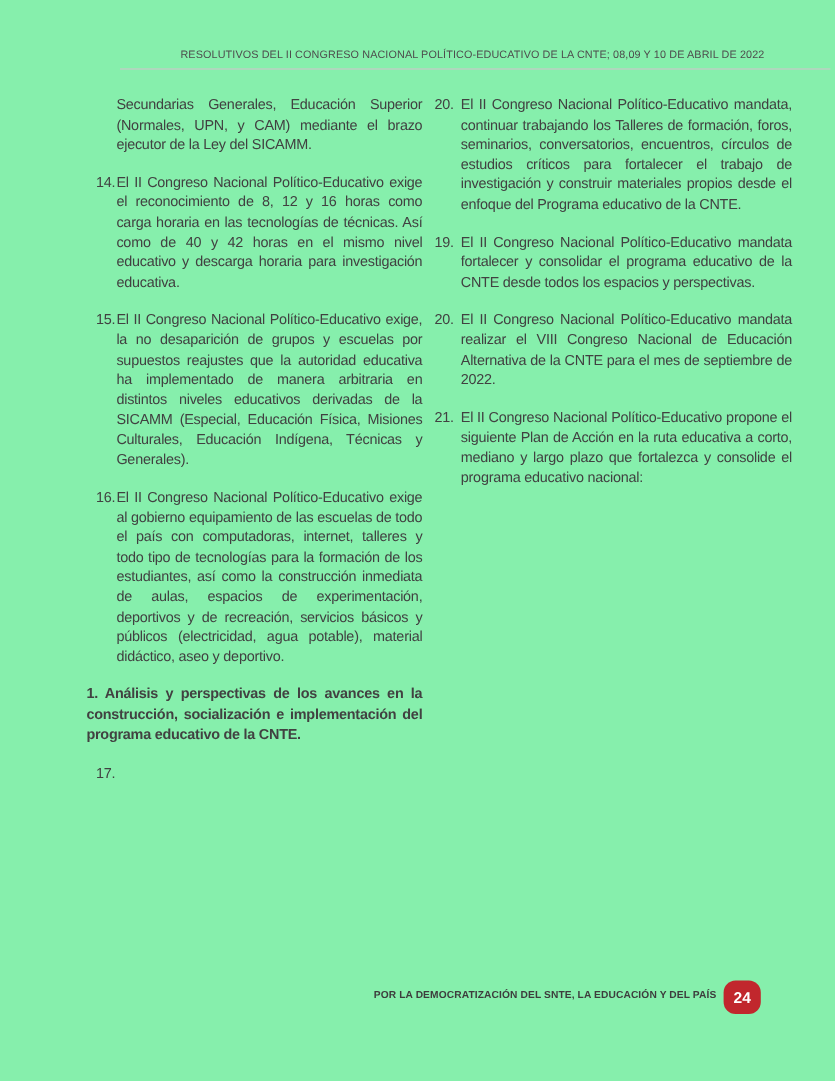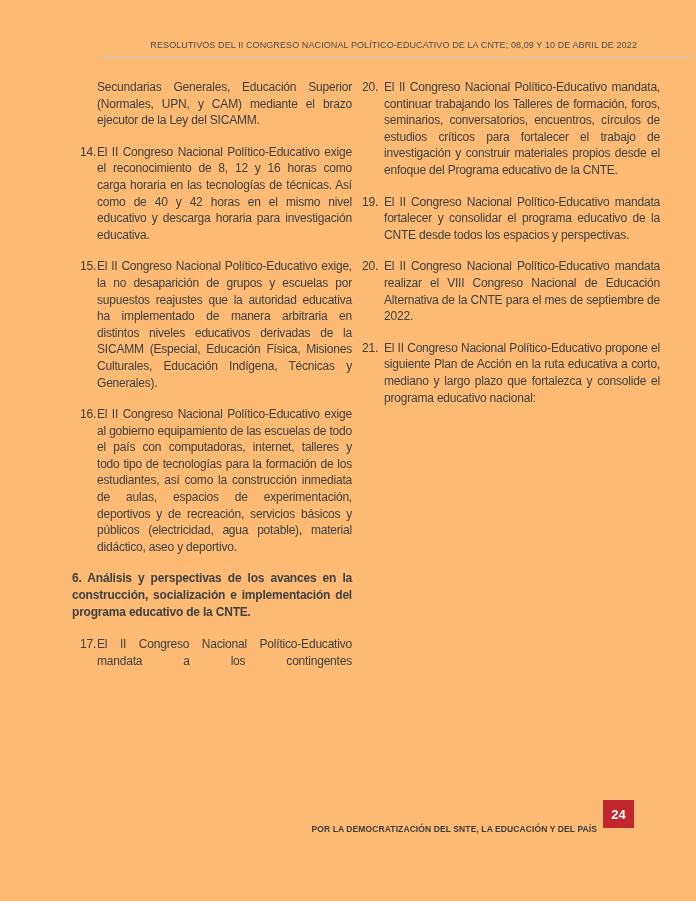--- a/index.html
+++ b/index.html
@@ -1,20 +1,20 @@
 <!DOCTYPE html>
 <html><head>
 <meta charset="utf-8">
 <style>
   html, body { margin: 0; padding: 0; background: #ffffff; }
   .page {
     position: relative;
     width: 696px;
     height: 901px;
-    background: #fdba74;
+    background: #86efac;
     overflow: hidden;
     font-family: "Liberation Sans", sans-serif;
     color: #414141;
   }
 
   
   .header-title {
     position: absolute;
     top: 40px;
     right: 59px;
@@ -70,30 +70,31 @@
     top: 824px;
     right: 99px;
     font-size: 8.5px;
     font-weight: bold;
     letter-spacing: 0.1px;
     color: #3d3d3d;
     white-space: nowrap;
   }
   .page-number-badge {
     position: absolute;
-    top: 800px;
+    top: 817px;
     left: 603px;
     width: 31px;
     height: 28px;
     display: flex;
     align-items: center;
     justify-content: center;
     color: #ffffff;
     font-size: 13px;
     font-weight: bold;
+    border-radius: 10px;
   }
 </style>
 </head>
 <body>
 
 <div class="page">
 
   <div class="header-title">RESOLUTIVOS DEL II CONGRESO NACIONAL POLÍTICO-EDUCATIVO DE LA CNTE; 08,09 Y 10 DE ABRIL DE 2022</div>
   <div class="header-rule"></div>
 
@@ -109,25 +110,24 @@
     <div class="item">
       <span class="num">15.</span>
       <span>El II Congreso Nacional Político-Educativo exige, la no desaparición de grupos y escuelas por supuestos reajustes que la autoridad educativa ha implementado de manera arbitraria en distintos niveles educativos derivadas de la SICAMM (Especial, Educación Física, Misiones Culturales, Educación Indígena, Técnicas y Generales).</span>
     </div>
 
     <div class="item">
       <span class="num">16.</span>
       <span>El II Congreso Nacional Político-Educativo exige al gobierno equipamiento de las escuelas de todo el país con computadoras, internet, talleres y todo tipo de tecnologías para la formación de los estudiantes, así como la construcción inmediata de aulas, espacios de experimentación, deportivos y de recreación, servicios básicos y públicos (electricidad, agua potable), material didáctico, aseo y deportivo.</span>
     </div>
 
-    <div class="section-heading">6. Análisis y perspectivas de los avances en la construcción, socialización e implementación del programa educativo de la CNTE.</div>
+    <div class="section-heading">1. Análisis y perspectivas de los avances en la construcción, socialización e implementación del programa educativo de la CNTE.</div>
 
     <div class="item continues">
       <span class="num">17.</span>
-      <span>El II Congreso Nacional Político-Educativo mandata a los contingentes</span>
     </div>
 
   </div>
 
   <div class="col col-right">
 
 
     <div class="item">
       <span class="num">20.</span>
       <span>El II Congreso Nacional Político-Educativo mandata, continuar trabajando los Talleres de formación, foros, seminarios, conversatorios, encuentros, círculos de estudios críticos para fortalecer el trabajo de investigación y construir materiales propios desde el enfoque del Programa educativo de la CNTE.</span>

